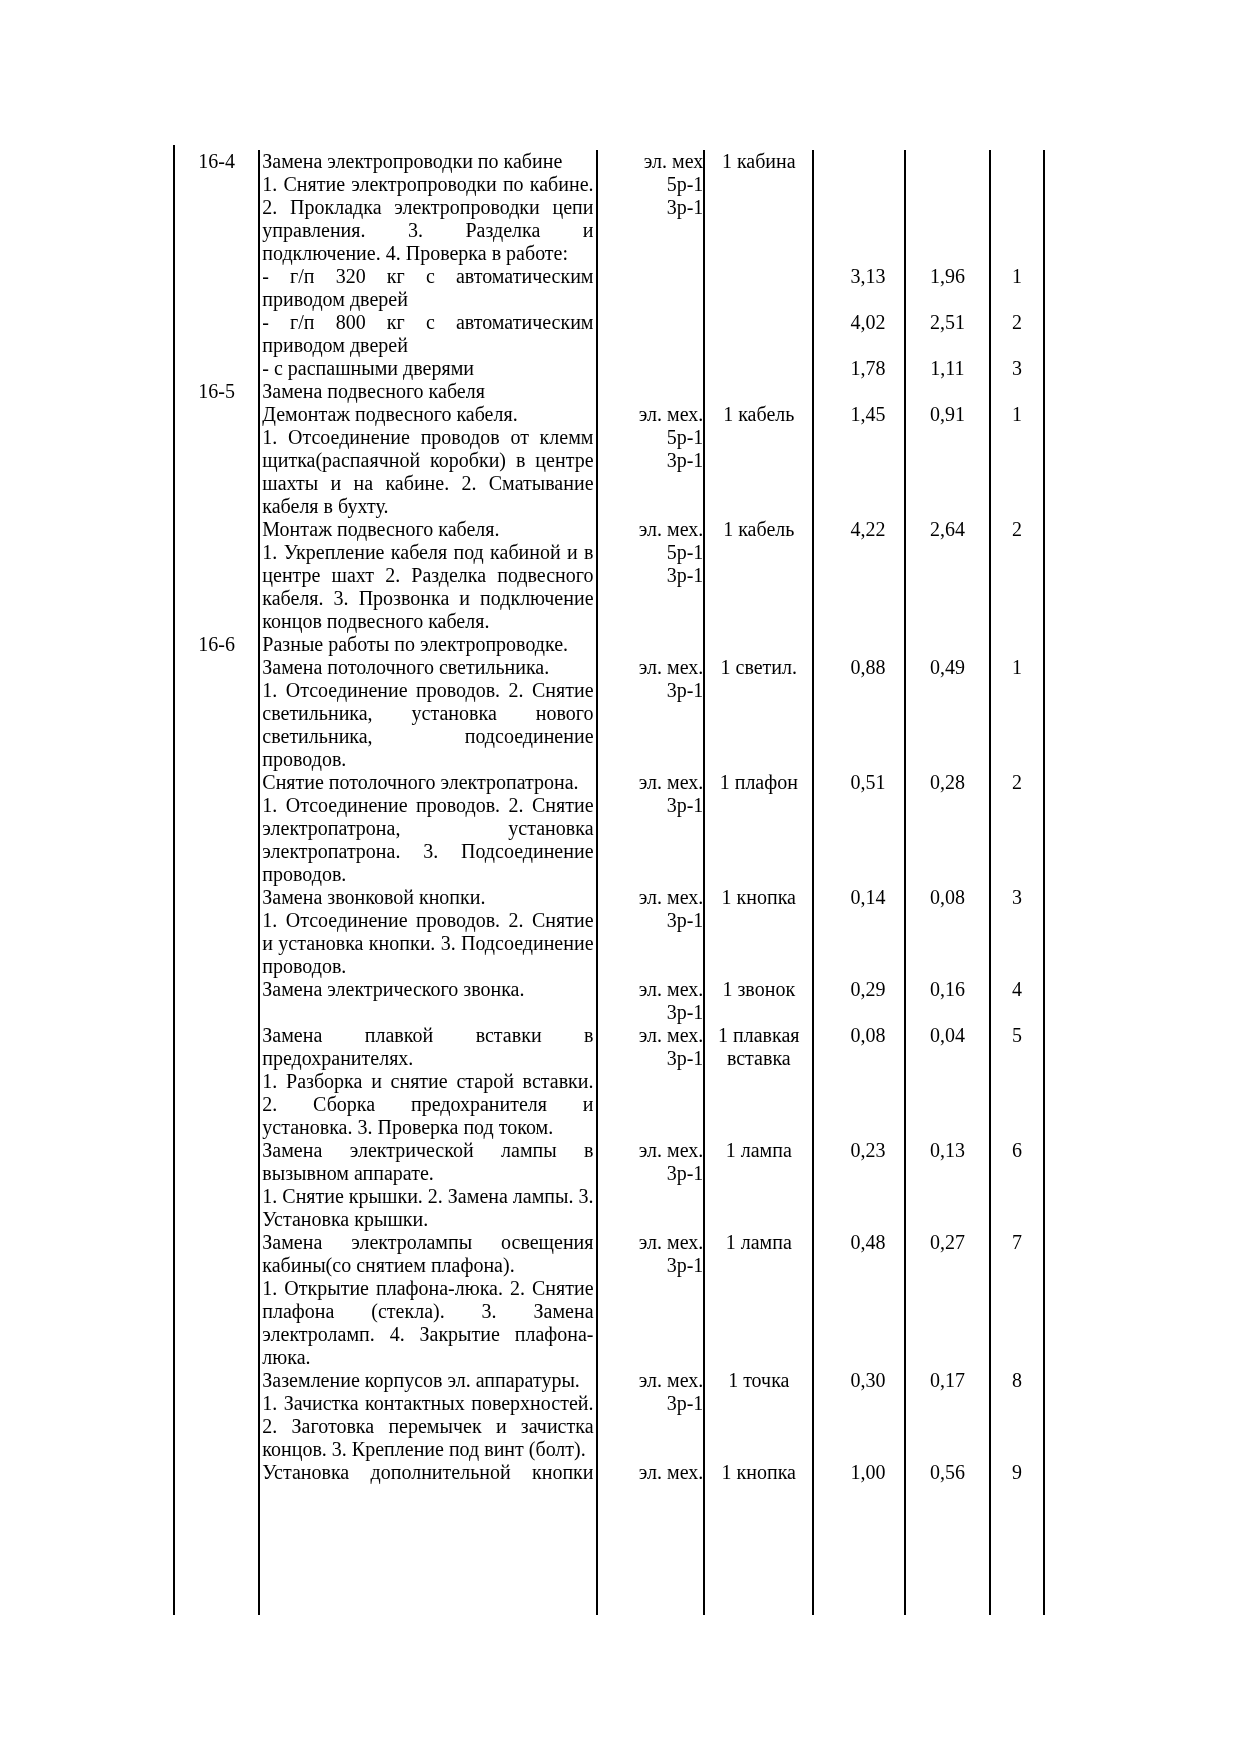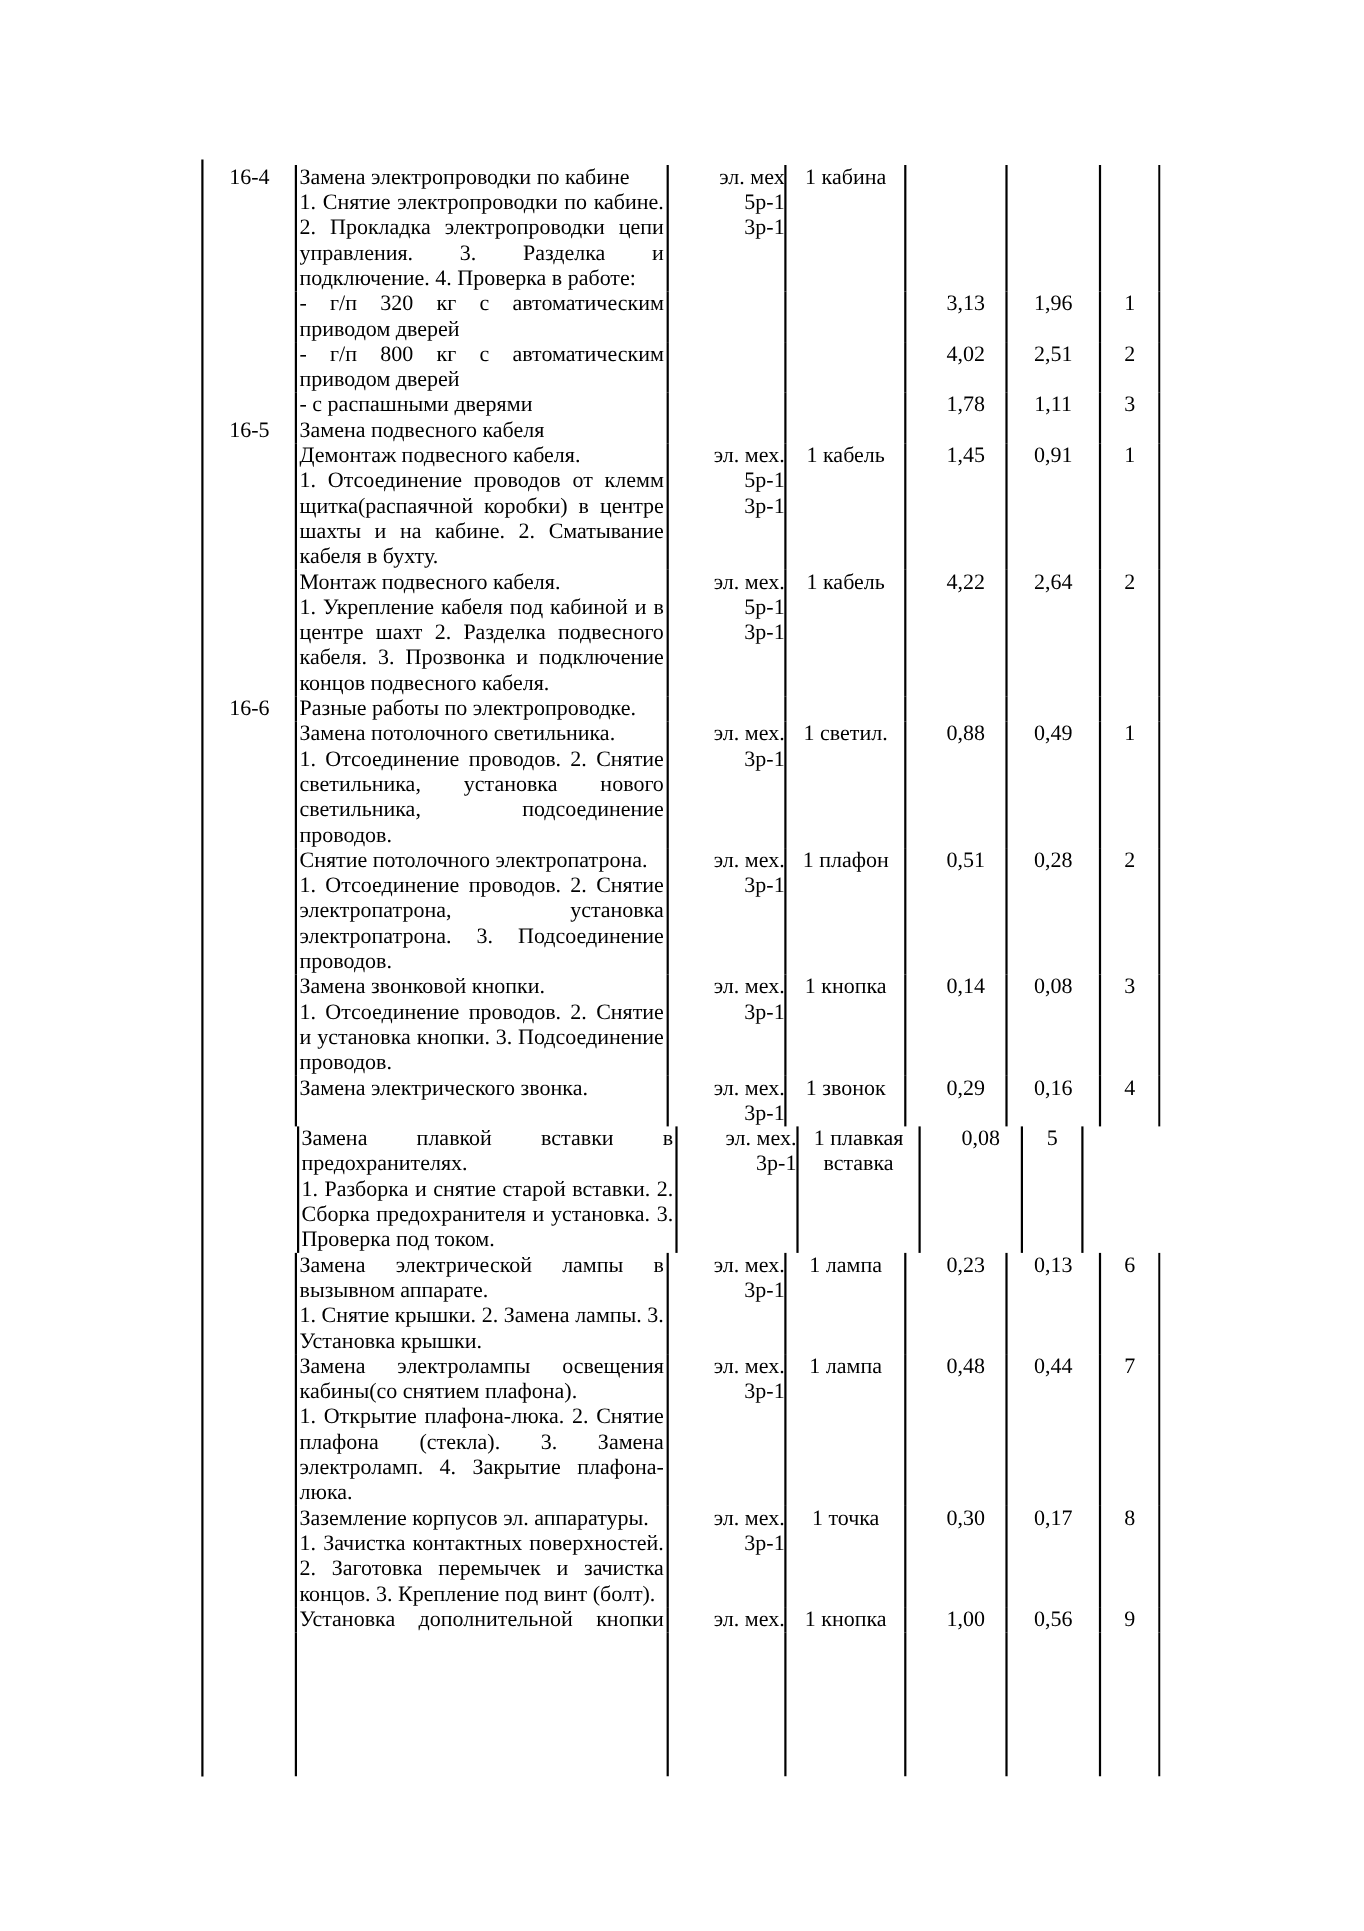--- a/index.html
+++ b/index.html
@@ -11,21 +11,21 @@
     position: relative;
     width: 1240px;
     height: 1755px;
     background: #ffffff;
     color: #000000;
     font-family: "Liberation Serif", "DejaVu Serif", serif;
     overflow: hidden;
   }
   .norms-table {
     position: absolute;
-    left: 183px;
+    left: 173px;
     top: 145px;
     width: 870px;
     height: 1465px;
     display: flex;
     flex-direction: column;
     overflow: hidden;
     border-left: 2px solid #000;
     padding-top: 5px;
     box-sizing: content-box;
   }
@@ -242,20 +242,21 @@
     <div class="c c2">
           <div class="p just">Замена плавкой вставки в предохранителях.</div>
           <div class="p just">1. Разборка и снятие старой вставки. 2. Сборка предохранителя и установка. 3. Проверка под током.</div>
         </div>
     <div class="c c3">
           <div>эл. мех.</div>
           <div>3р-1</div>
         </div>
     <div class="c c4">1 плавкая вставка</div>
     <div class="c c5">0,08</div>
+    <div class="c c6">0,04</div>
     <div class="c c7">5</div>
   </div>
 
   <div class="block">
     <div class="c c1"></div>
     <div class="c c2">
           <div class="p just">Замена электрической лампы в вызывном аппарате.</div>
           <div class="p just">1. Снятие крышки. 2. Замена лампы. 3. Установка крышки.</div>
         </div>
     <div class="c c3">
@@ -273,21 +274,21 @@
     <div class="c c2">
           <div class="p just">Замена электролампы освещения кабины(со снятием плафона).</div>
           <div class="p just">1. Открытие плафона-люка. 2. Снятие плафона (стекла). 3. Замена электроламп. 4. Закрытие плафона-люка.</div>
         </div>
     <div class="c c3">
           <div>эл. мех.</div>
           <div>3р-1</div>
         </div>
     <div class="c c4">1 лампа</div>
     <div class="c c5">0,48</div>
-    <div class="c c6">0,44</div>
+    <div class="c c6">0,27</div>
     <div class="c c7">7</div>
   </div>
 
   <div class="block">
     <div class="c c1"></div>
     <div class="c c2">
           <div class="p">Заземление корпусов эл. аппаратуры.</div>
           <div class="p just">1. Зачистка контактных поверхностей. 2. Заготовка перемычек и зачистка концов. 3. Крепление под винт (болт).</div>
         </div>
     <div class="c c3">

